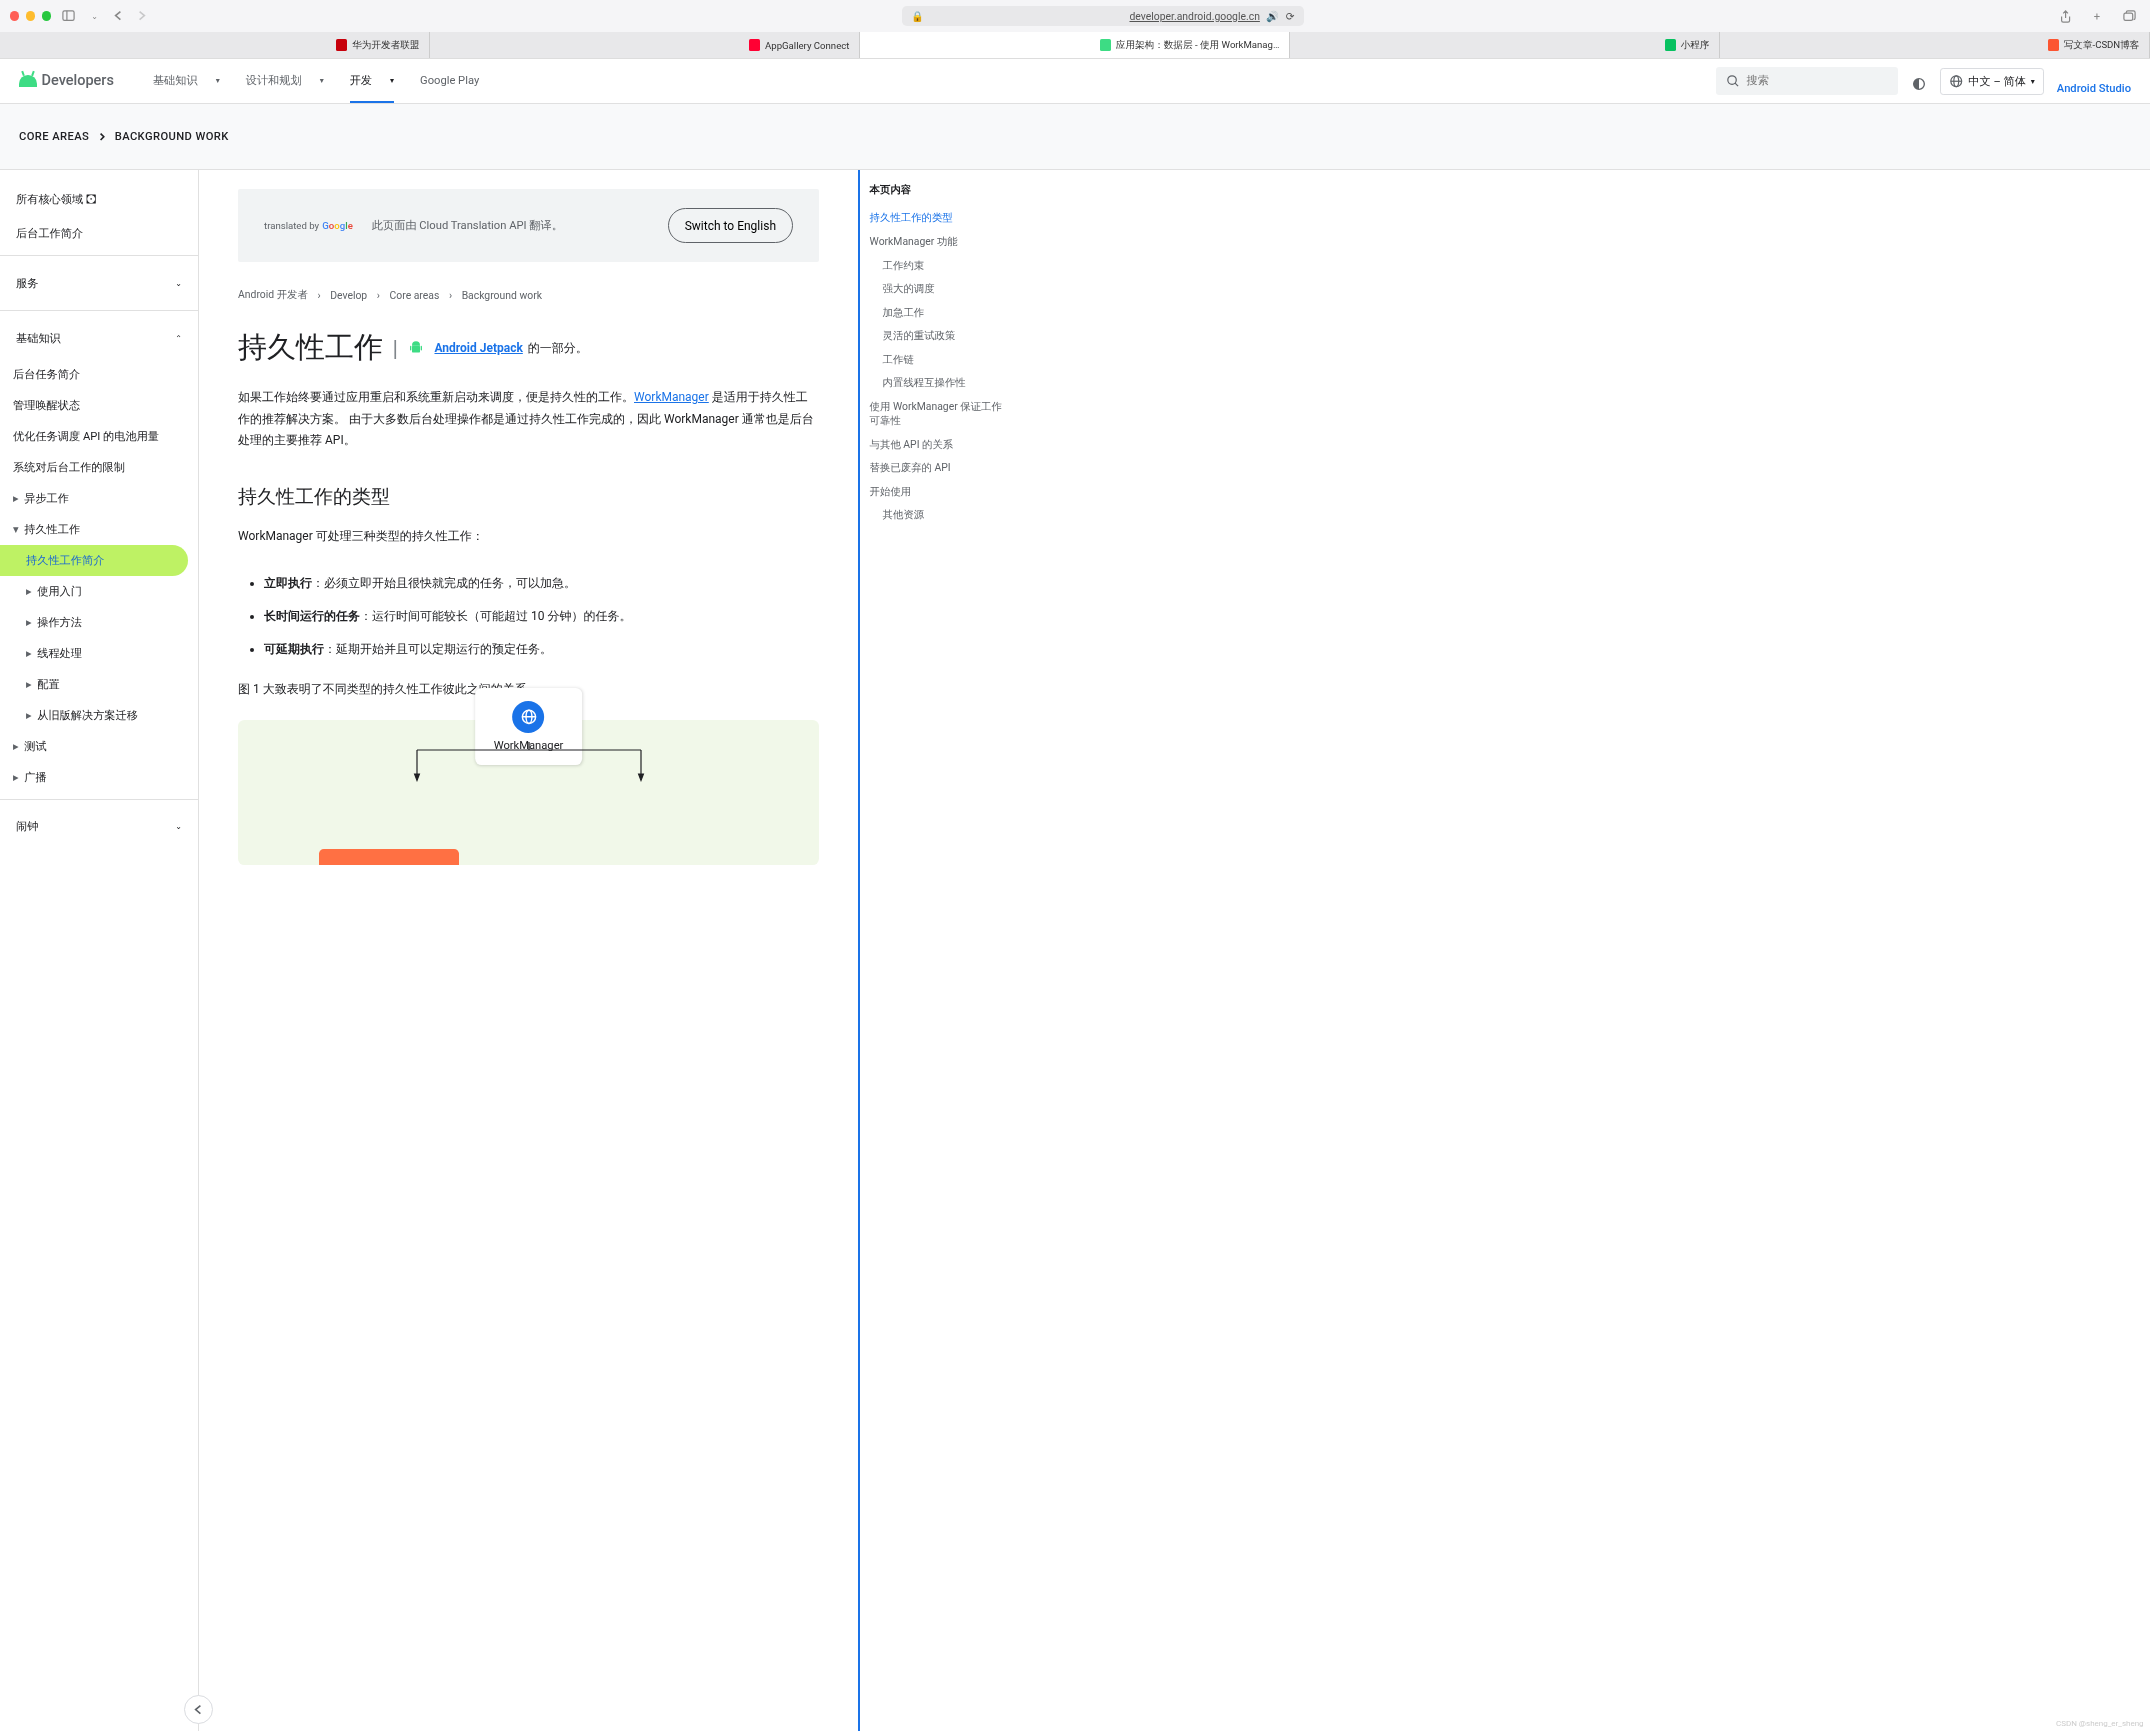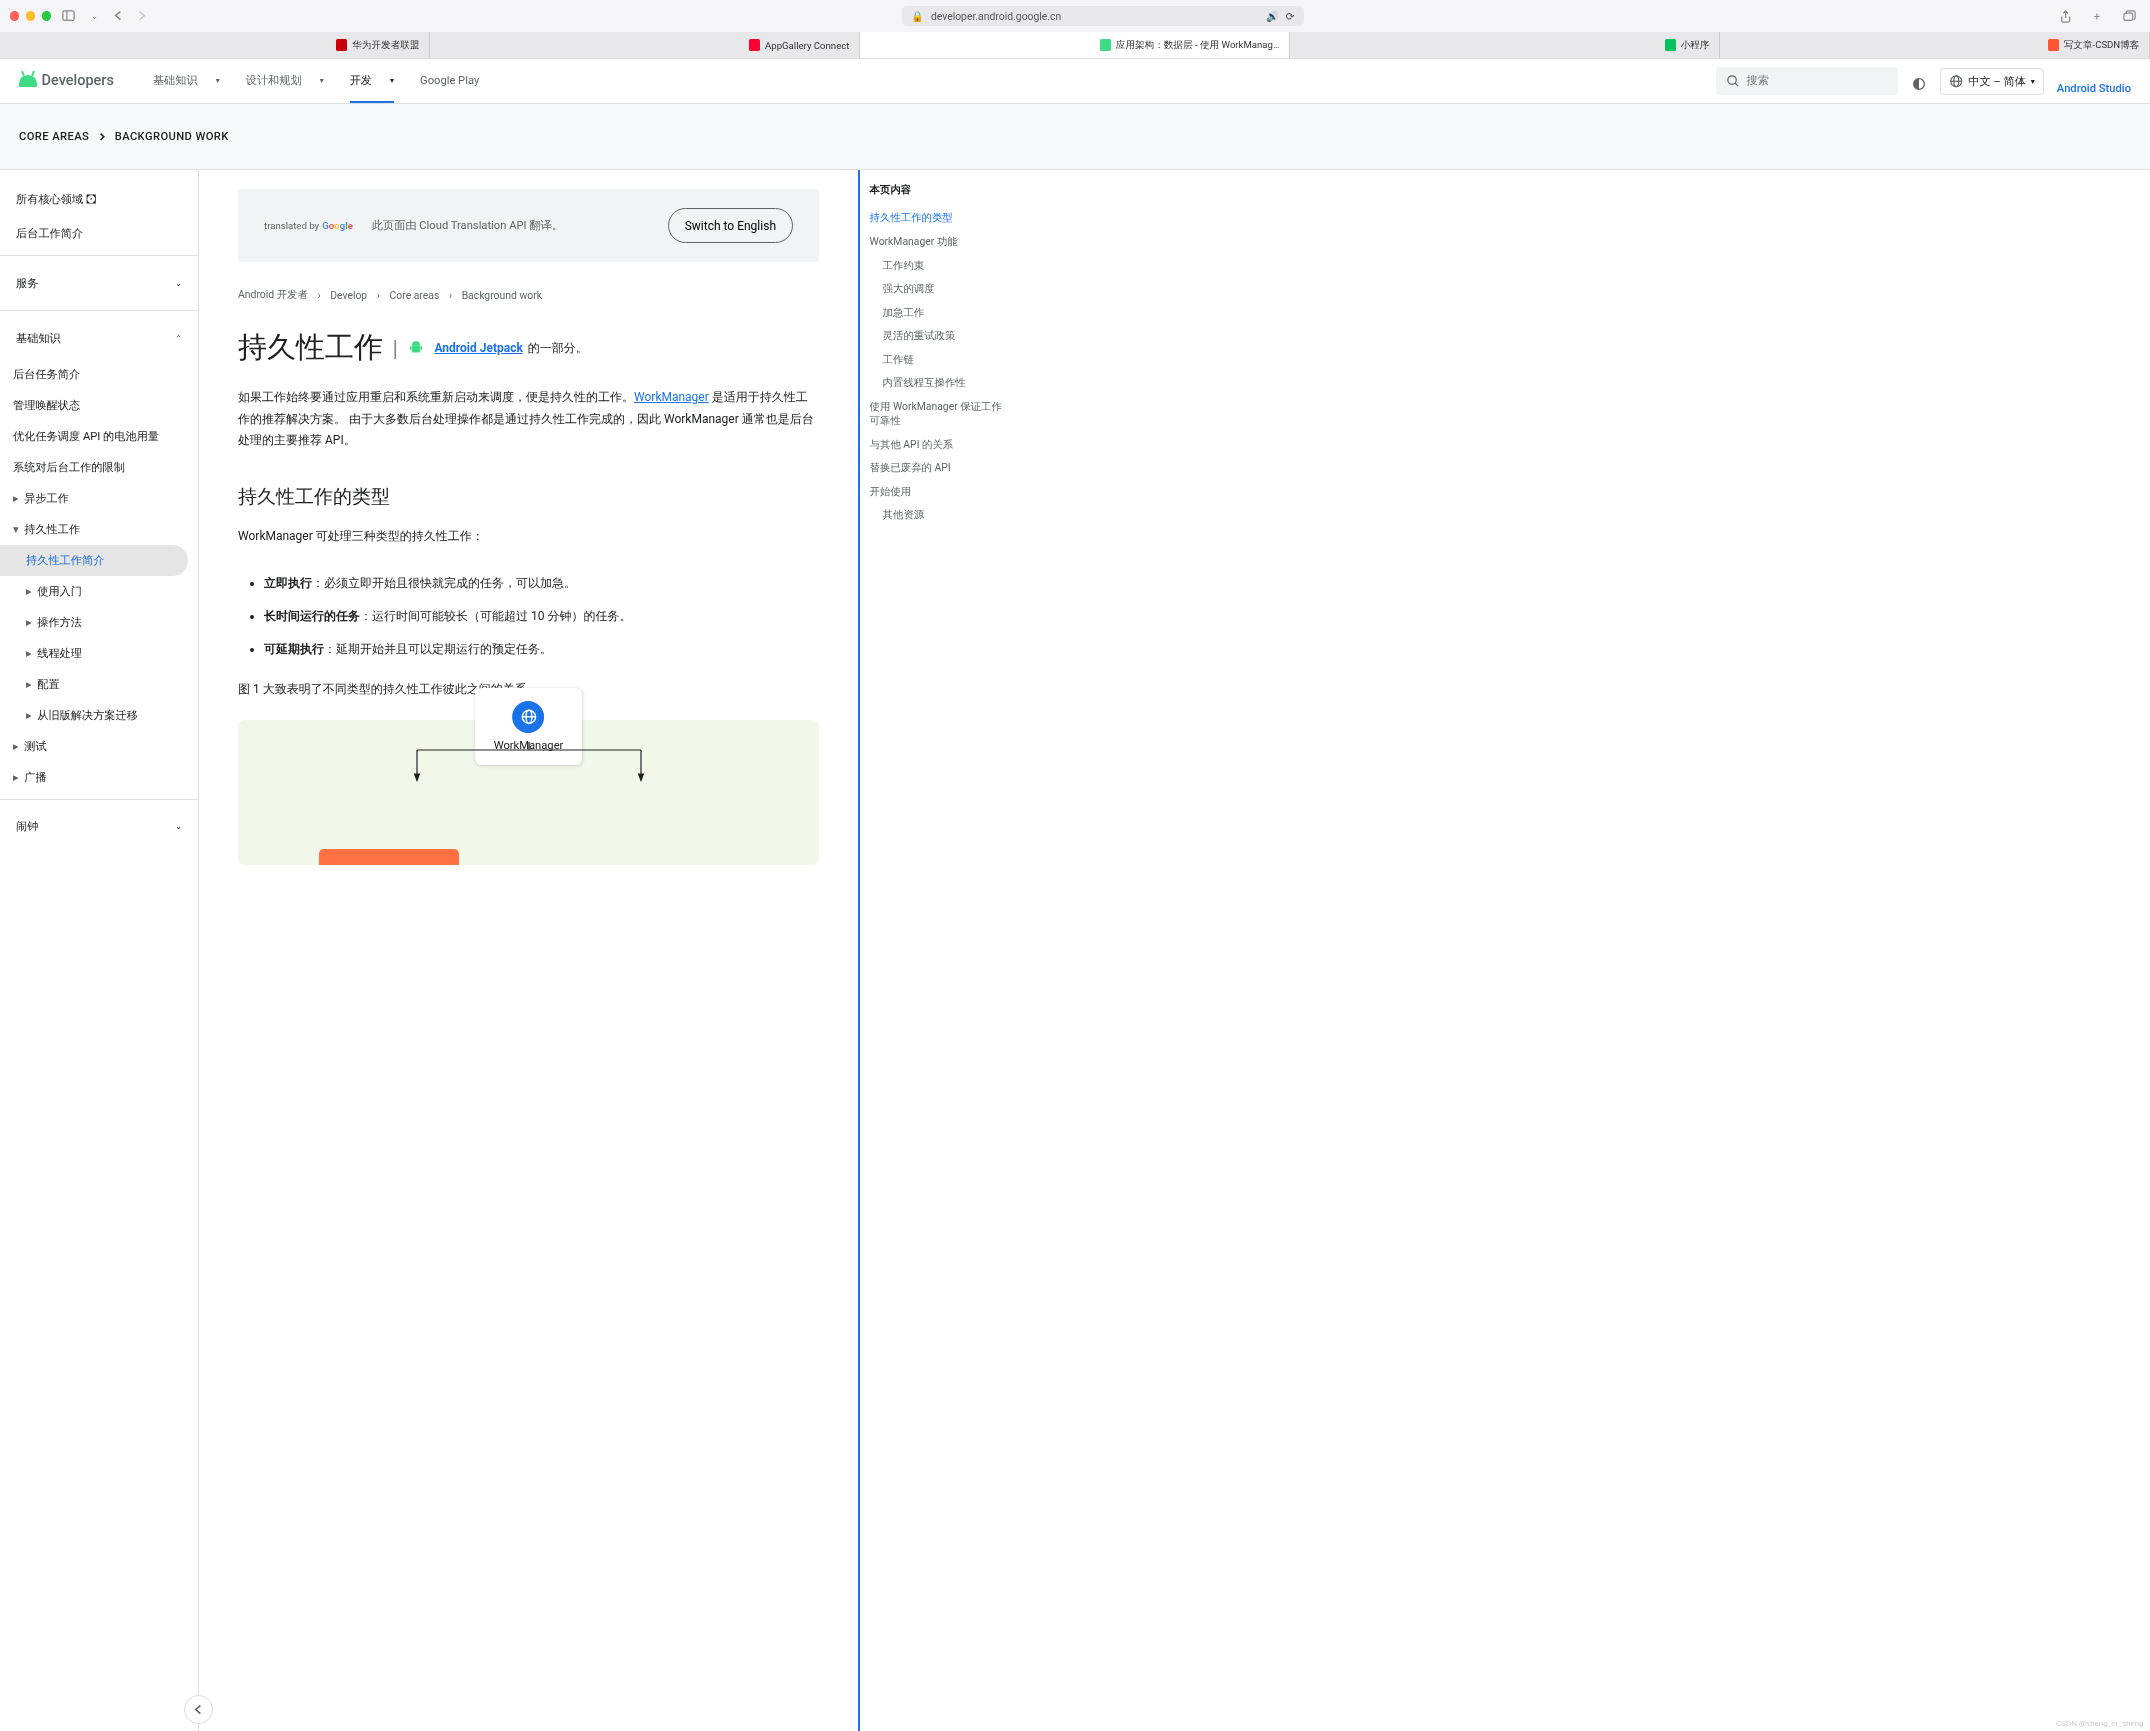--- a/index.html
+++ b/index.html
@@ -9,21 +9,21 @@
 .browser-chrome { background: #f5f5f7; border-bottom: 0.8px solid #ddd; }
 .title-bar { display: flex; align-items: center; padding: 6.4px 9.6px; gap: 6.4px; }
 .traffic-lights { display: flex; gap: 6.4px; }
 .traffic-light { width: 9.6px; height: 9.6px; border-radius: 50%; }
 .tl-red { background: #ff5f57; }
 .tl-yellow { background: #febc2e; }
 .tl-green { background: #28c840; }
 .tb-icon { color: #888; padding: 0 4.8px; display: inline-flex; align-items: center; }
 .address-wrap { flex: 1; display: flex; justify-content: center; }
 .address-bar { background: #e8e8ea; border-radius: 4.8px; padding: 3.2px 9.6px; display: flex; align-items: center; gap: 6.4px; min-width: 402px; font-size: 10.4px; color: #555; }
-.address-bar .url { flex: 1; text-align: left; }
+.address-bar .url { flex: 1; text-align: right; text-decoration: underline; }
 .right-icons { display: flex; gap: 13px; color: #888; }
 
 
 .tabs-row { display: flex; background: #ddd; }
 .tab { flex: 1; padding: 6.4px 9.6px; display: flex; align-items: center; justify-content: flex-end; gap: 4.8px; font-size: 9.6px; color: #333; background: #e8e8ea; border-right: 0.8px solid #ccc; cursor: pointer; }
 .tab.active { background: #fff; }
 .tab-favicon { width: 11.2px; height: 11.2px; display: inline-block; border-radius: 1.6px; }
 
 
 .site-header { display: flex; align-items: center; padding: 0 19px; border-bottom: 0.8px solid #e0e0e0; background: #fff; height: 45px; }
@@ -45,21 +45,21 @@
 
 .breadcrumb-bar { background: #f8f9fa; padding: 26px 19px; border-bottom: 0.8px solid #e0e0e0; }
 .breadcrumb-top { display: flex; align-items: center; gap: 9.6px; font-size: 11.2px; font-weight: 500; letter-spacing: 0.4px; color: #202124; }
 
 
 .main-layout { display: flex; }
 .left-sidebar { width: 199px; border-right: 0.8px solid #e0e0e0; padding: 13px 0; min-height: calc(100vh - 161px); position: relative; }
 .sidebar-item { padding: 8px 16px; color: #202124; cursor: pointer; display: flex; align-items: center; justify-content: space-between; font-size: 11.2px; }
 .sidebar-item.heading { font-weight: 500; padding: 13px 16px; }
 .sidebar-divider { margin: 6.4px 0; border: none; border-top: 0.8px solid #e0e0e0; }
-.sidebar-item.selected { background: #e5e5e5; color: #1967d2; border-radius: 0 16px 16px 0; margin-right: 9.6px; }
+.sidebar-item.selected { background: #bef264; color: #1967d2; border-radius: 0 16px 16px 0; margin-right: 9.6px; }
 .sidebar-sub { padding-left: 13px; }
 .sidebar-sub2 { padding-left: 26px; }
 .tree-toggle { display: inline-flex; width: 6.4px; margin-right: 4.8px; color: #5f6368; }
 .collapse-btn { position: absolute; bottom: 16px; right: -14.5px; width: 29px; height: 29px; border-radius: 50%; background: #fff; border: 0.8px solid #dadce0; display: flex; align-items: center; justify-content: center; cursor: pointer; }
 
 
 .content-area { flex: 1; display: flex; }
 .main-content { flex: 1; padding: 19px 39px; max-width: 659px; }
 .translate-banner { background: #f1f3f4; border-radius: 2px; padding: 19px 26px; display: flex; align-items: center; gap: 19px; margin-bottom: 26px; }
 .translate-by { color: #5f6368; font-size: 9.6px; display: flex; align-items: center; gap: 3.2px; }

